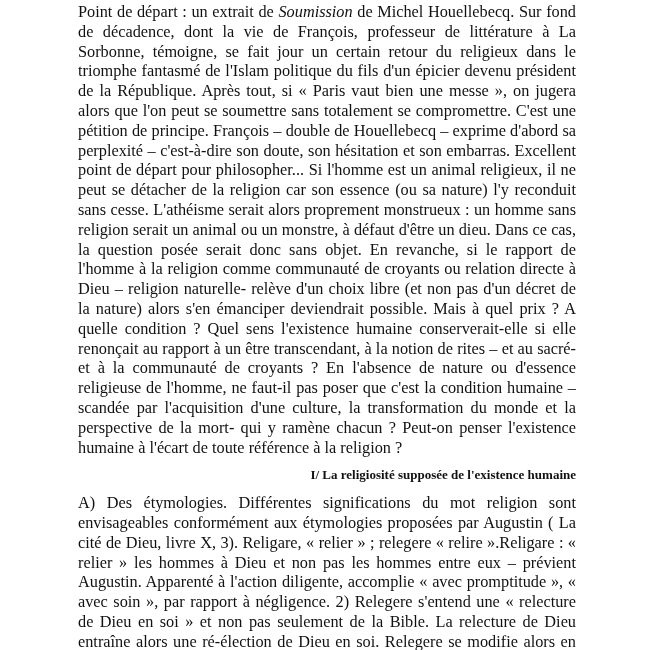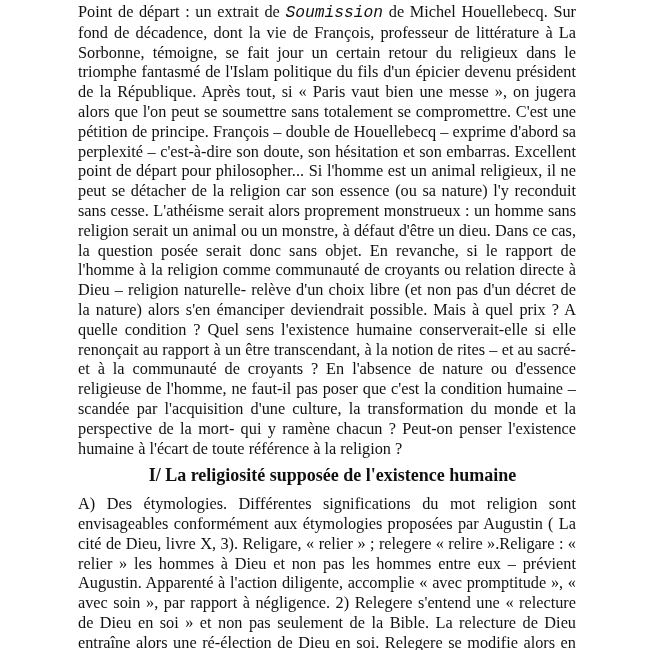--- a/index.html
+++ b/index.html
@@ -23,26 +23,26 @@
     line-height: 19.8px;
     color: #111111;
     text-align: justify;
   }
   .page p {
     margin: 0 0 8px 0;
     hyphens: none;
   }
   .page h2 {
     margin: 0 0 8px 11px;
-    font-size: 18px;
+    font-size: 13px;
     line-height: 19.8px;
     font-weight: bold;
-    text-align: center;
+    text-align: right;
   }
-  .page em { font-style: italic; font-family: Liberation Mono, monospace; }
+  .page em { font-style: italic; }
 </style>
 </head>
 <body>
 
 <div class="page">
   <p><span>Point de départ : un extrait de </span><em>Soumission</em><span> de Michel Houellebecq. Sur fond de décadence, dont la vie de François, professeur de littérature à La Sorbonne, témoigne, se fait jour un certain retour du religieux dans le triomphe fantasmé de l'Islam politique du fils d'un épicier devenu président de la République. Après tout, si « Paris vaut bien une messe », on jugera alors que l'on peut se soumettre sans totalement se compromettre. C'est une pétition de principe. François – double de Houellebecq – exprime d'abord sa perplexité – c'est-à-dire son doute, son hésitation et son embarras. Excellent point de départ pour philosopher... Si l'homme est un animal religieux, il ne peut se détacher de la religion car son essence (ou sa nature) l'y reconduit sans cesse. L'athéisme serait alors proprement monstrueux : un homme sans religion serait un animal ou un monstre, à défaut d'être un dieu. Dans ce cas, la question posée serait donc sans objet.  En revanche, si le rapport de l'homme à la religion comme communauté de croyants ou relation directe à Dieu – religion naturelle- relève d'un choix libre (et non pas d'un décret de la nature) alors s'en émanciper deviendrait possible. Mais à quel prix ? A quelle condition ? Quel sens l'existence humaine conserverait-elle si elle renonçait au rapport à un être transcendant, à la notion de rites – et au sacré- et à la communauté de croyants ?  En l'absence de nature ou d'essence religieuse de l'homme, ne faut-il pas poser que c'est la condition humaine – scandée par l'acquisition d'une culture, la transformation du monde et la perspective de la mort- qui y ramène chacun ? Peut-on penser l'existence humaine à l'écart de toute référence à la religion ?</span></p>
   <h2>I/ La religiosité supposée de l'existence humaine</h2>
   <p>A) Des étymologies. Différentes significations du mot religion sont envisageables conformément aux étymologies proposées par Augustin ( La cité de Dieu, livre X, 3). Religare, « relier » ; relegere « relire ».Religare : « relier » les hommes à Dieu et non pas les hommes entre eux – prévient Augustin. Apparenté à l'action diligente, accomplie « avec promptitude », « avec soin », par rapport à négligence. 2) Relegere s'entend une « relecture de Dieu en soi » et non pas seulement de la Bible. La relecture de Dieu entraîne alors une ré-élection de Dieu en soi. Relegere se modifie alors en re-eligere. Deux cités, deux pouvoirs spirituel et temporel.</p>
 
 </div>

